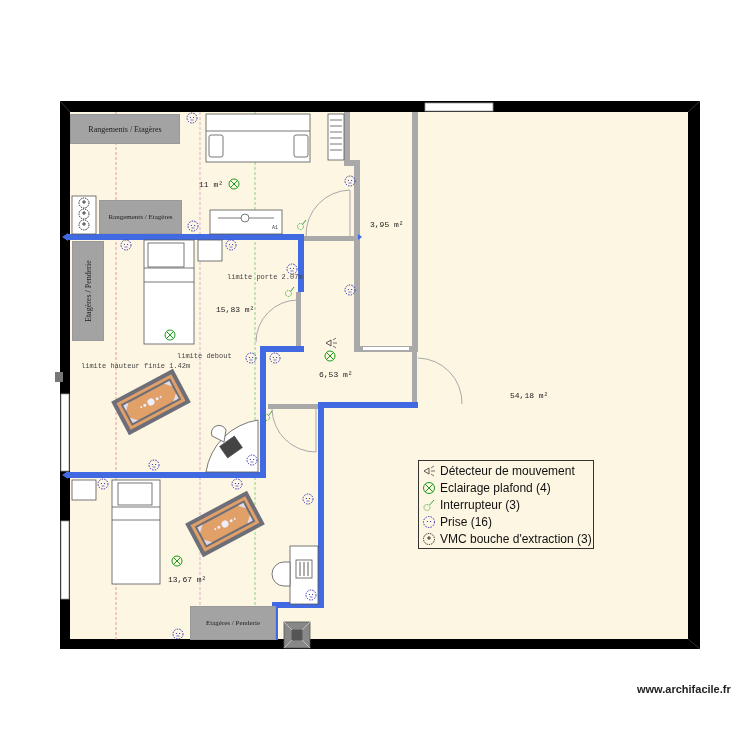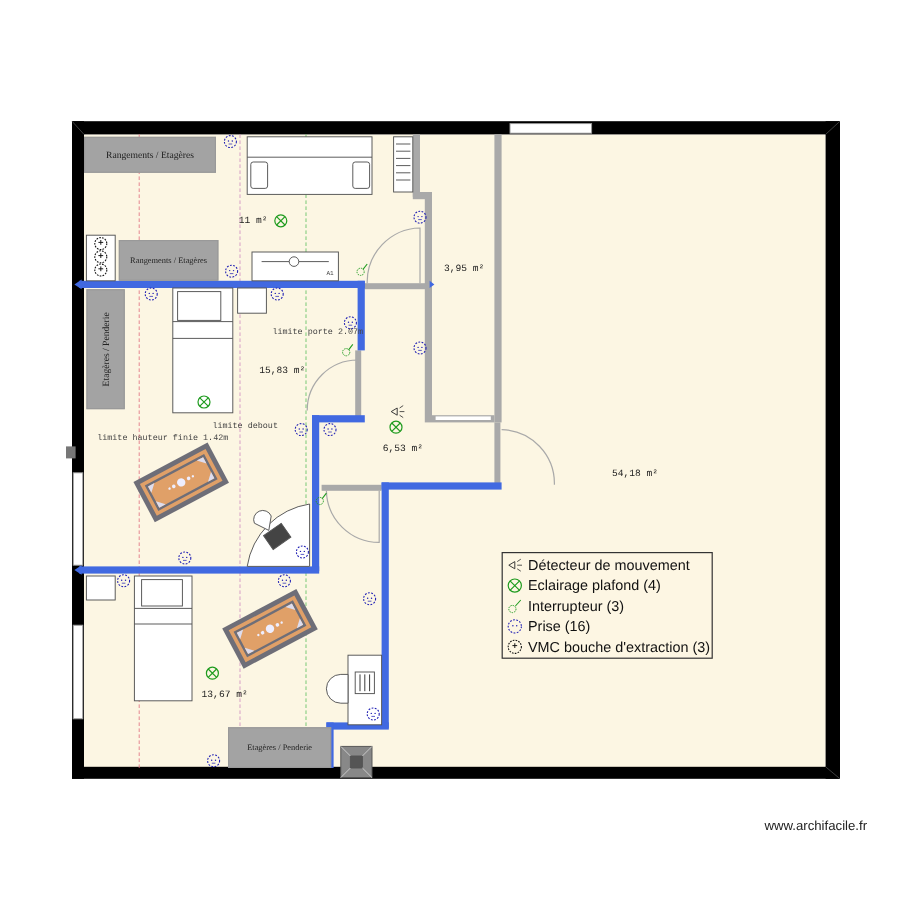--- a/index.html
+++ b/index.html
@@ -5,21 +5,21 @@
     html, body { margin: 0; padding: 0; background: #ffffff; }
     body { width: 750px; height: 750px; position: relative; overflow: hidden; font-family: "Liberation Sans", sans-serif; }
     #plan { position: absolute; left: 0; top: 0; width: 750px; height: 750px; }
     .lbl { position: absolute; font-size: 8px; color: #222; white-space: nowrap; font-family: Liberation Mono, monospace; }
     .lbl-sm { font-size: 7px; color: #444; }
     .furn-label { position: absolute; font-family: "Liberation Serif", serif; font-size: 8px; color: #222; background: #a3a3a3; border: 1px solid #999; box-sizing: border-box; display: flex; align-items: center; justify-content: center; white-space: nowrap; }
     .vert { writing-mode: vertical-rl; transform: rotate(180deg); }
     .legend { position: absolute; left: 418px; top: 449px; width: 176px; height: 89px; border: 1px solid #333; background: #fdf6e3; box-sizing: border-box; padding: 1px 3px; margin-top: 11px; }
     .legend-row { display: flex; align-items: center; height: 17px; font-size: 12px; color: #111; white-space: nowrap; }
     .legend-row svg { width: 14px; height: 14px; margin-right: 4px; flex: 0 0 14px; }
-    .watermark { position: absolute; left: 637px; top: 683px; font-size: 11px; color: #222; }
+    .watermark { position: absolute; left: 637px; top: 683px; font-size: 11px; color: #222; font-weight: bold; }
   </style>
 </head>
 <body>
 
 <svg id="plan" viewBox="0 0 750 750" xmlns="http://www.w3.org/2000/svg">
   <defs>
     <g id="socket">
       <circle r="5" fill="none" stroke="#1e1eb4" stroke-width="0.9" stroke-dasharray="1.5,1.2"></circle>
       <circle cx="-1.6" cy="-0.5" r="0.6" fill="#1e1eb4"></circle>
       <circle cx="1.6" cy="-0.5" r="0.6" fill="#1e1eb4"></circle>

